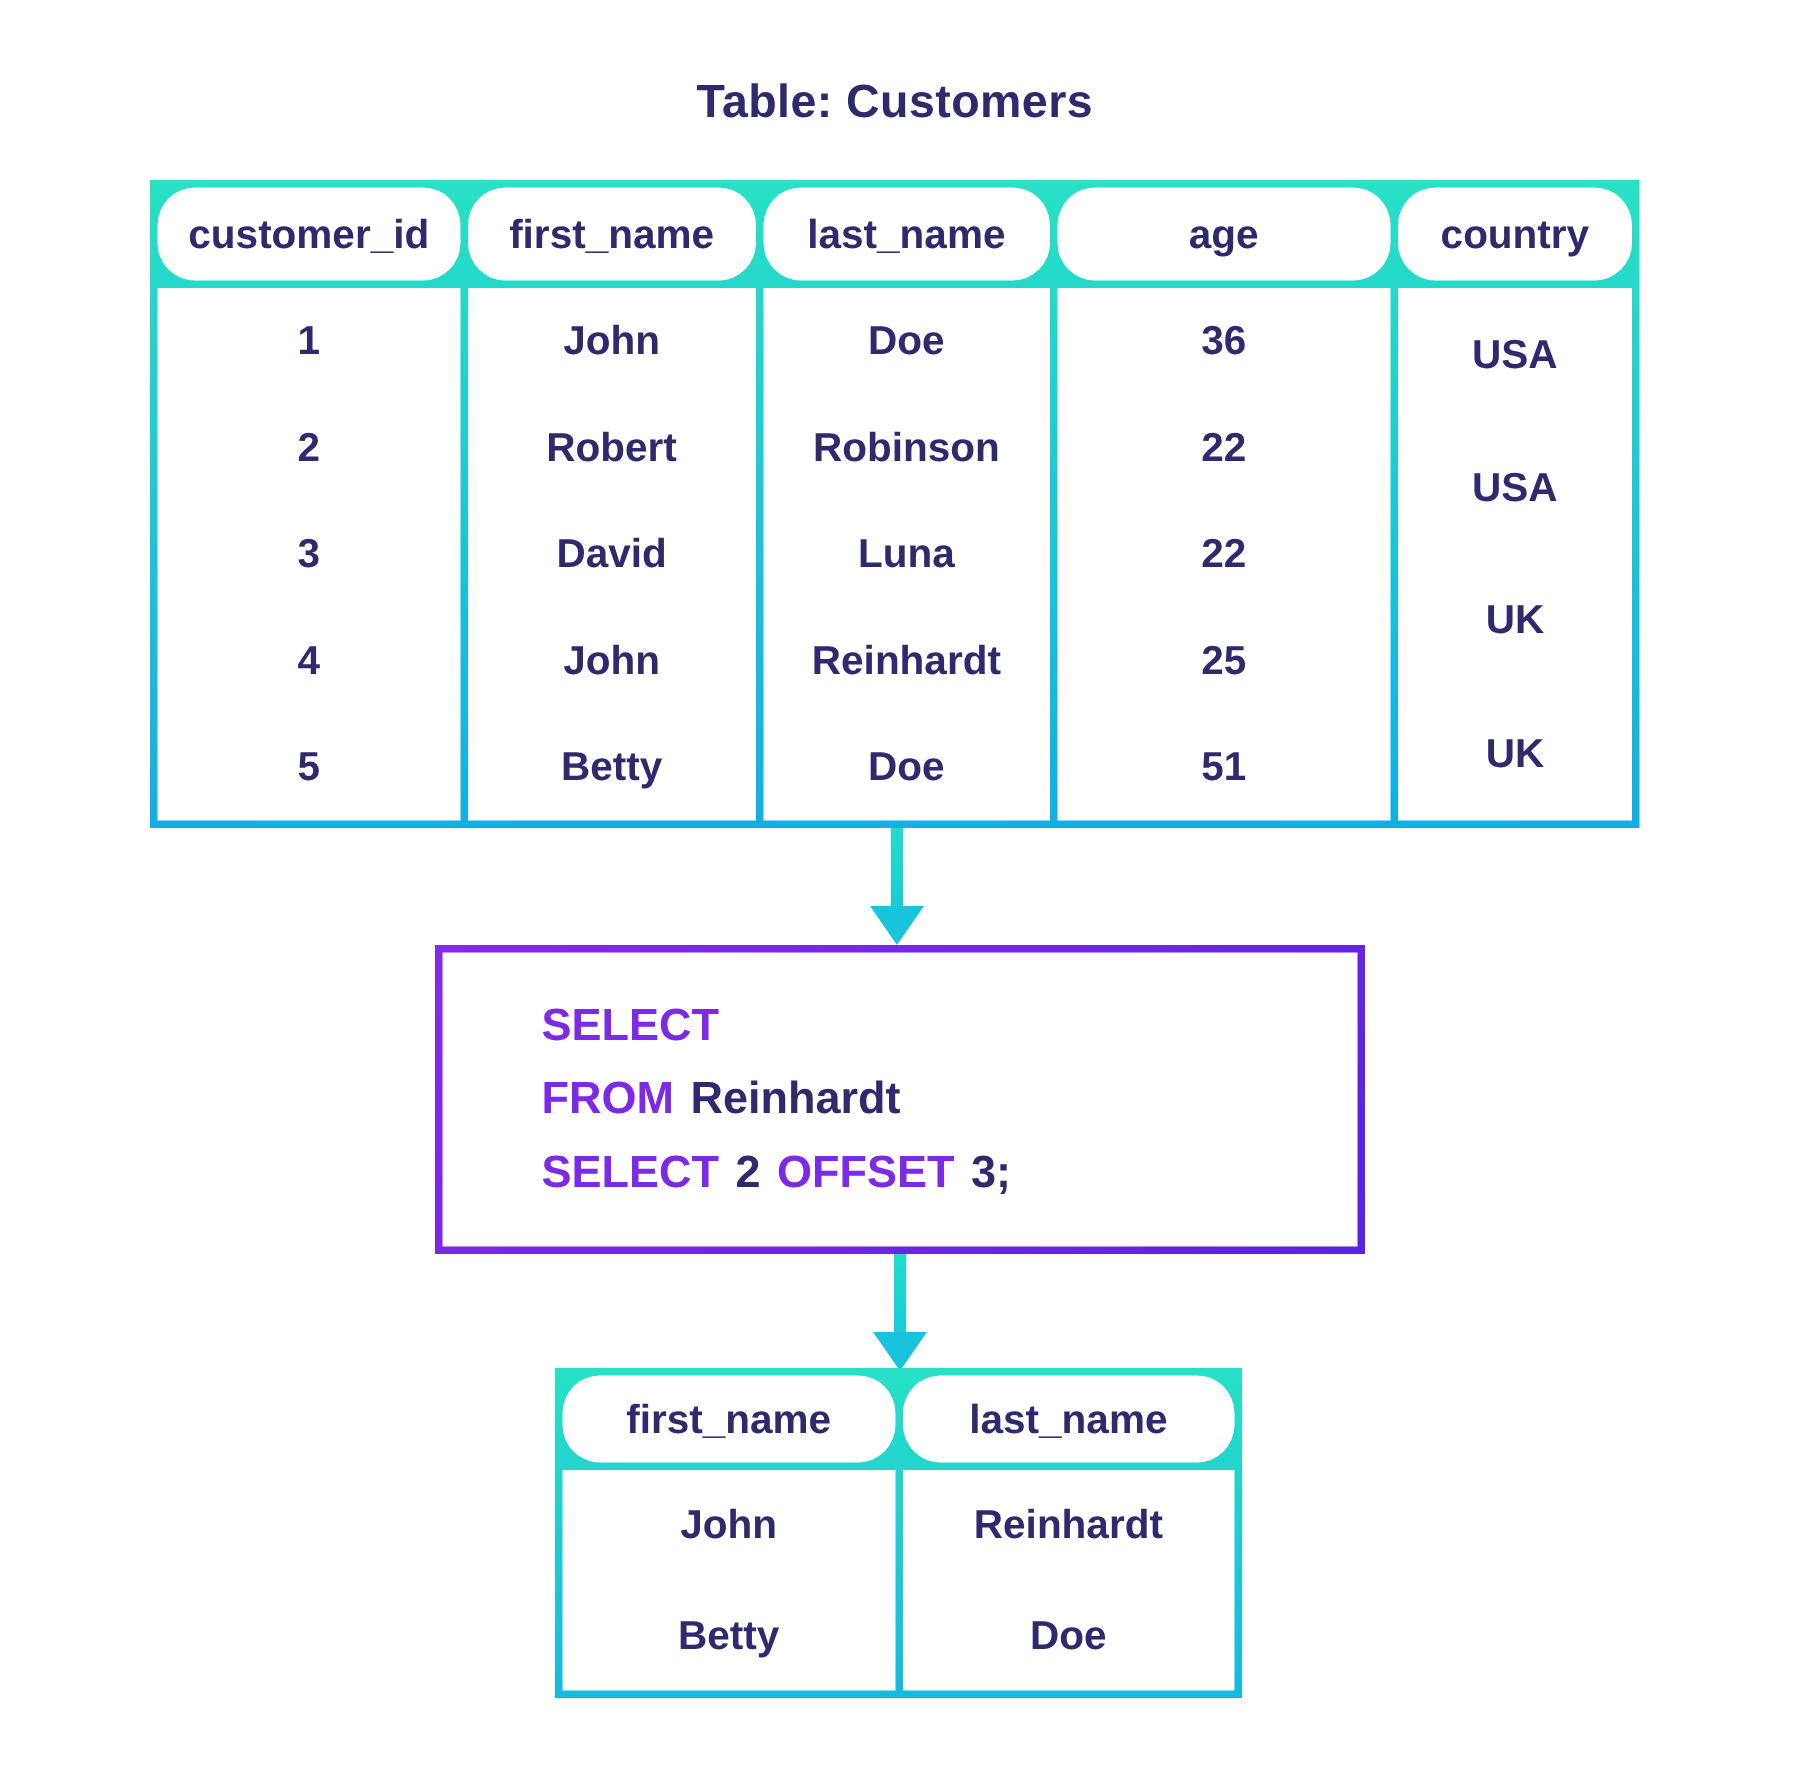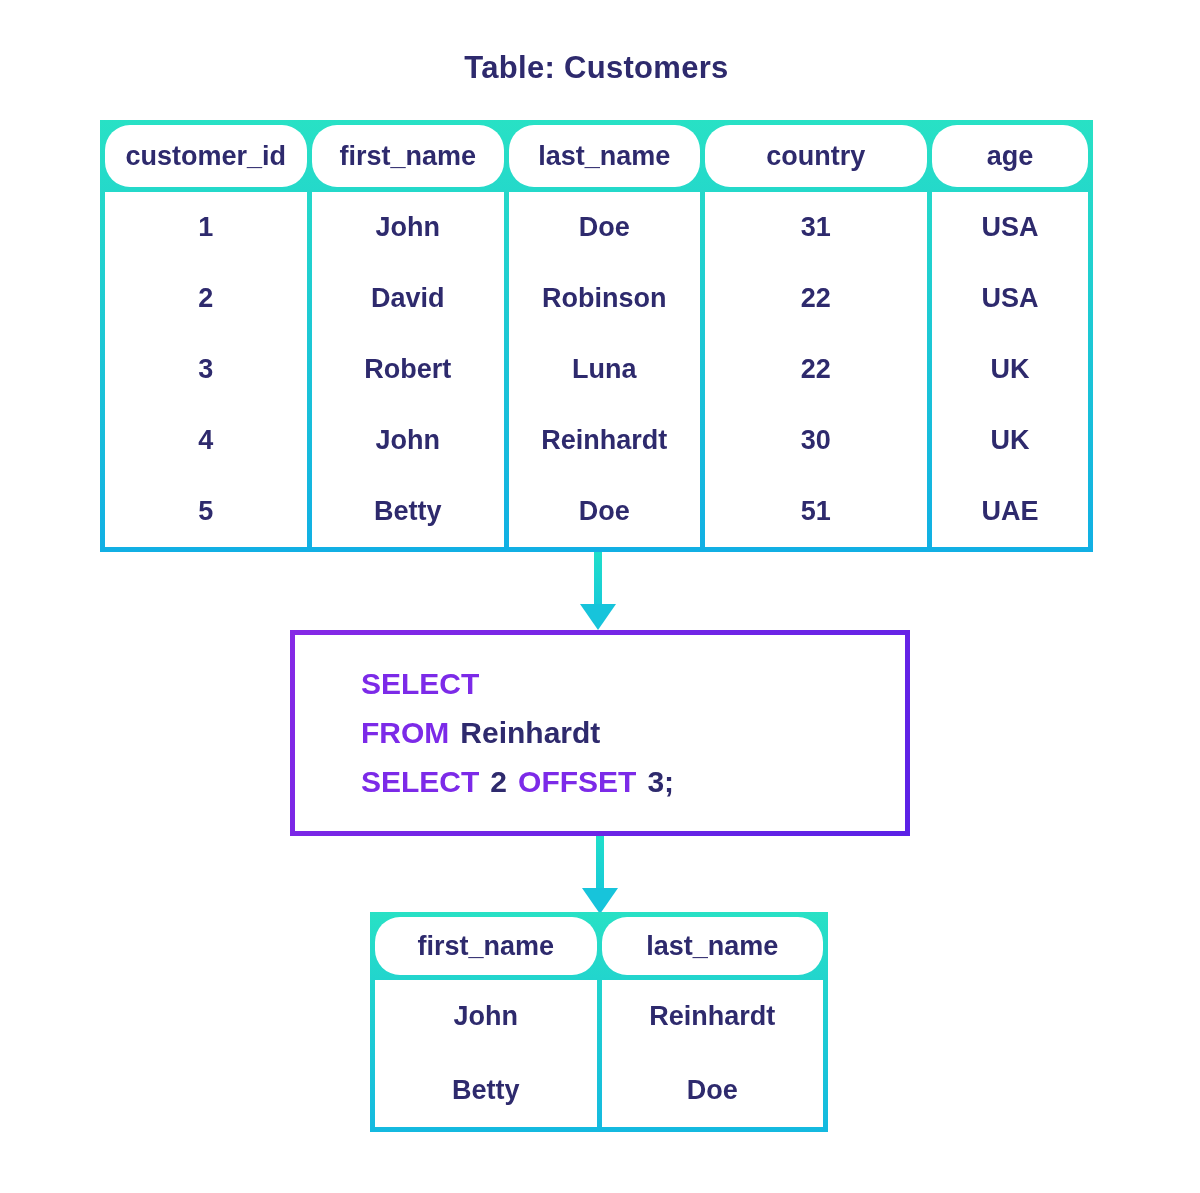--- a/index.html
+++ b/index.html
@@ -110,57 +110,56 @@
 <body>
 
 <div class="canvas">
 
   <div class="title">Table: Customers</div>
 
   <div class="gtable customers">
     <div class="hcell">customer_id</div>
     <div class="hcell">first_name</div>
     <div class="hcell">last_name</div>
+    <div class="hcell">age</div>
     <div class="hcell">country</div>
-    <div class="hcell">age</div>
 
     <div class="bcol">
       <div class="bcell">1</div>
       <div class="bcell">2</div>
       <div class="bcell">3</div>
       <div class="bcell">4</div>
       <div class="bcell">5</div>
     </div>
     <div class="bcol">
       <div class="bcell">John</div>
+      <div class="bcell">Robert</div>
       <div class="bcell">David</div>
-      <div class="bcell">Robert</div>
       <div class="bcell">John</div>
       <div class="bcell">Betty</div>
     </div>
     <div class="bcol">
       <div class="bcell">Doe</div>
       <div class="bcell">Robinson</div>
       <div class="bcell">Luna</div>
       <div class="bcell">Reinhardt</div>
       <div class="bcell">Doe</div>
     </div>
     <div class="bcol">
-      <div class="bcell">31</div>
+      <div class="bcell">36</div>
       <div class="bcell">22</div>
       <div class="bcell">22</div>
-      <div class="bcell">30</div>
+      <div class="bcell">25</div>
       <div class="bcell">51</div>
     </div>
     <div class="bcol">
       <div class="bcell">USA</div>
       <div class="bcell">USA</div>
       <div class="bcell">UK</div>
       <div class="bcell">UK</div>
-      <div class="bcell">UAE</div>
     </div>
   </div>
 
   <div class="arrow arrow1">
     <div class="stem"></div>
     <div class="head"></div>
   </div>
 
   <div class="sqlbox">
     <div class="inner">

